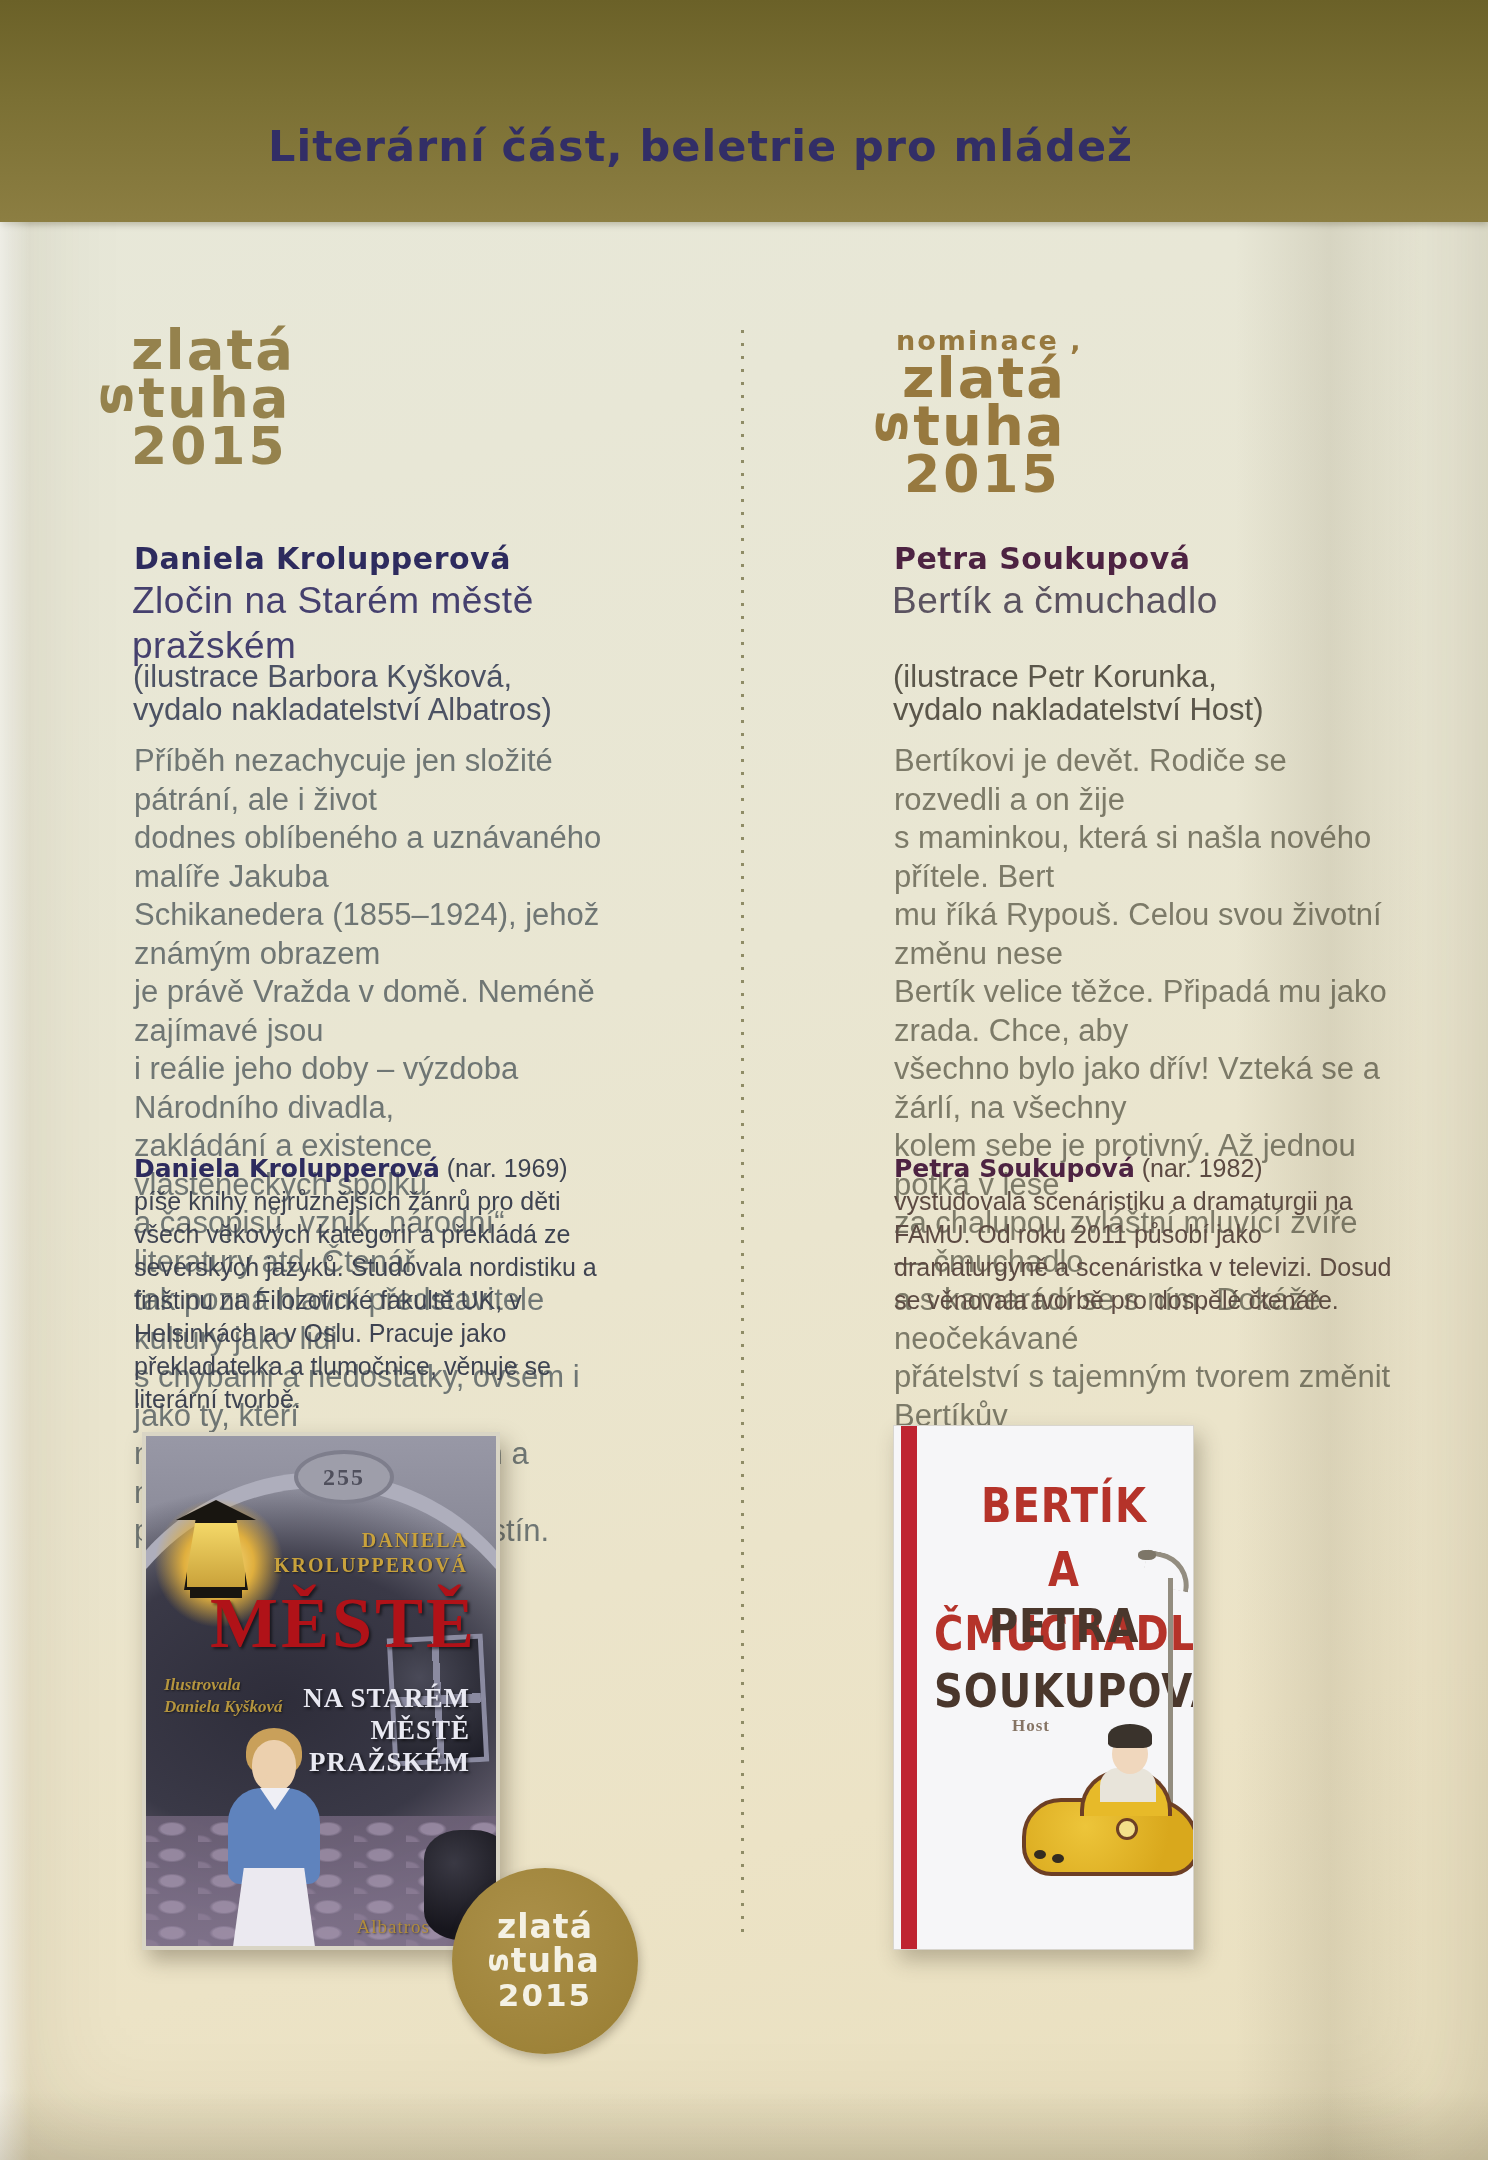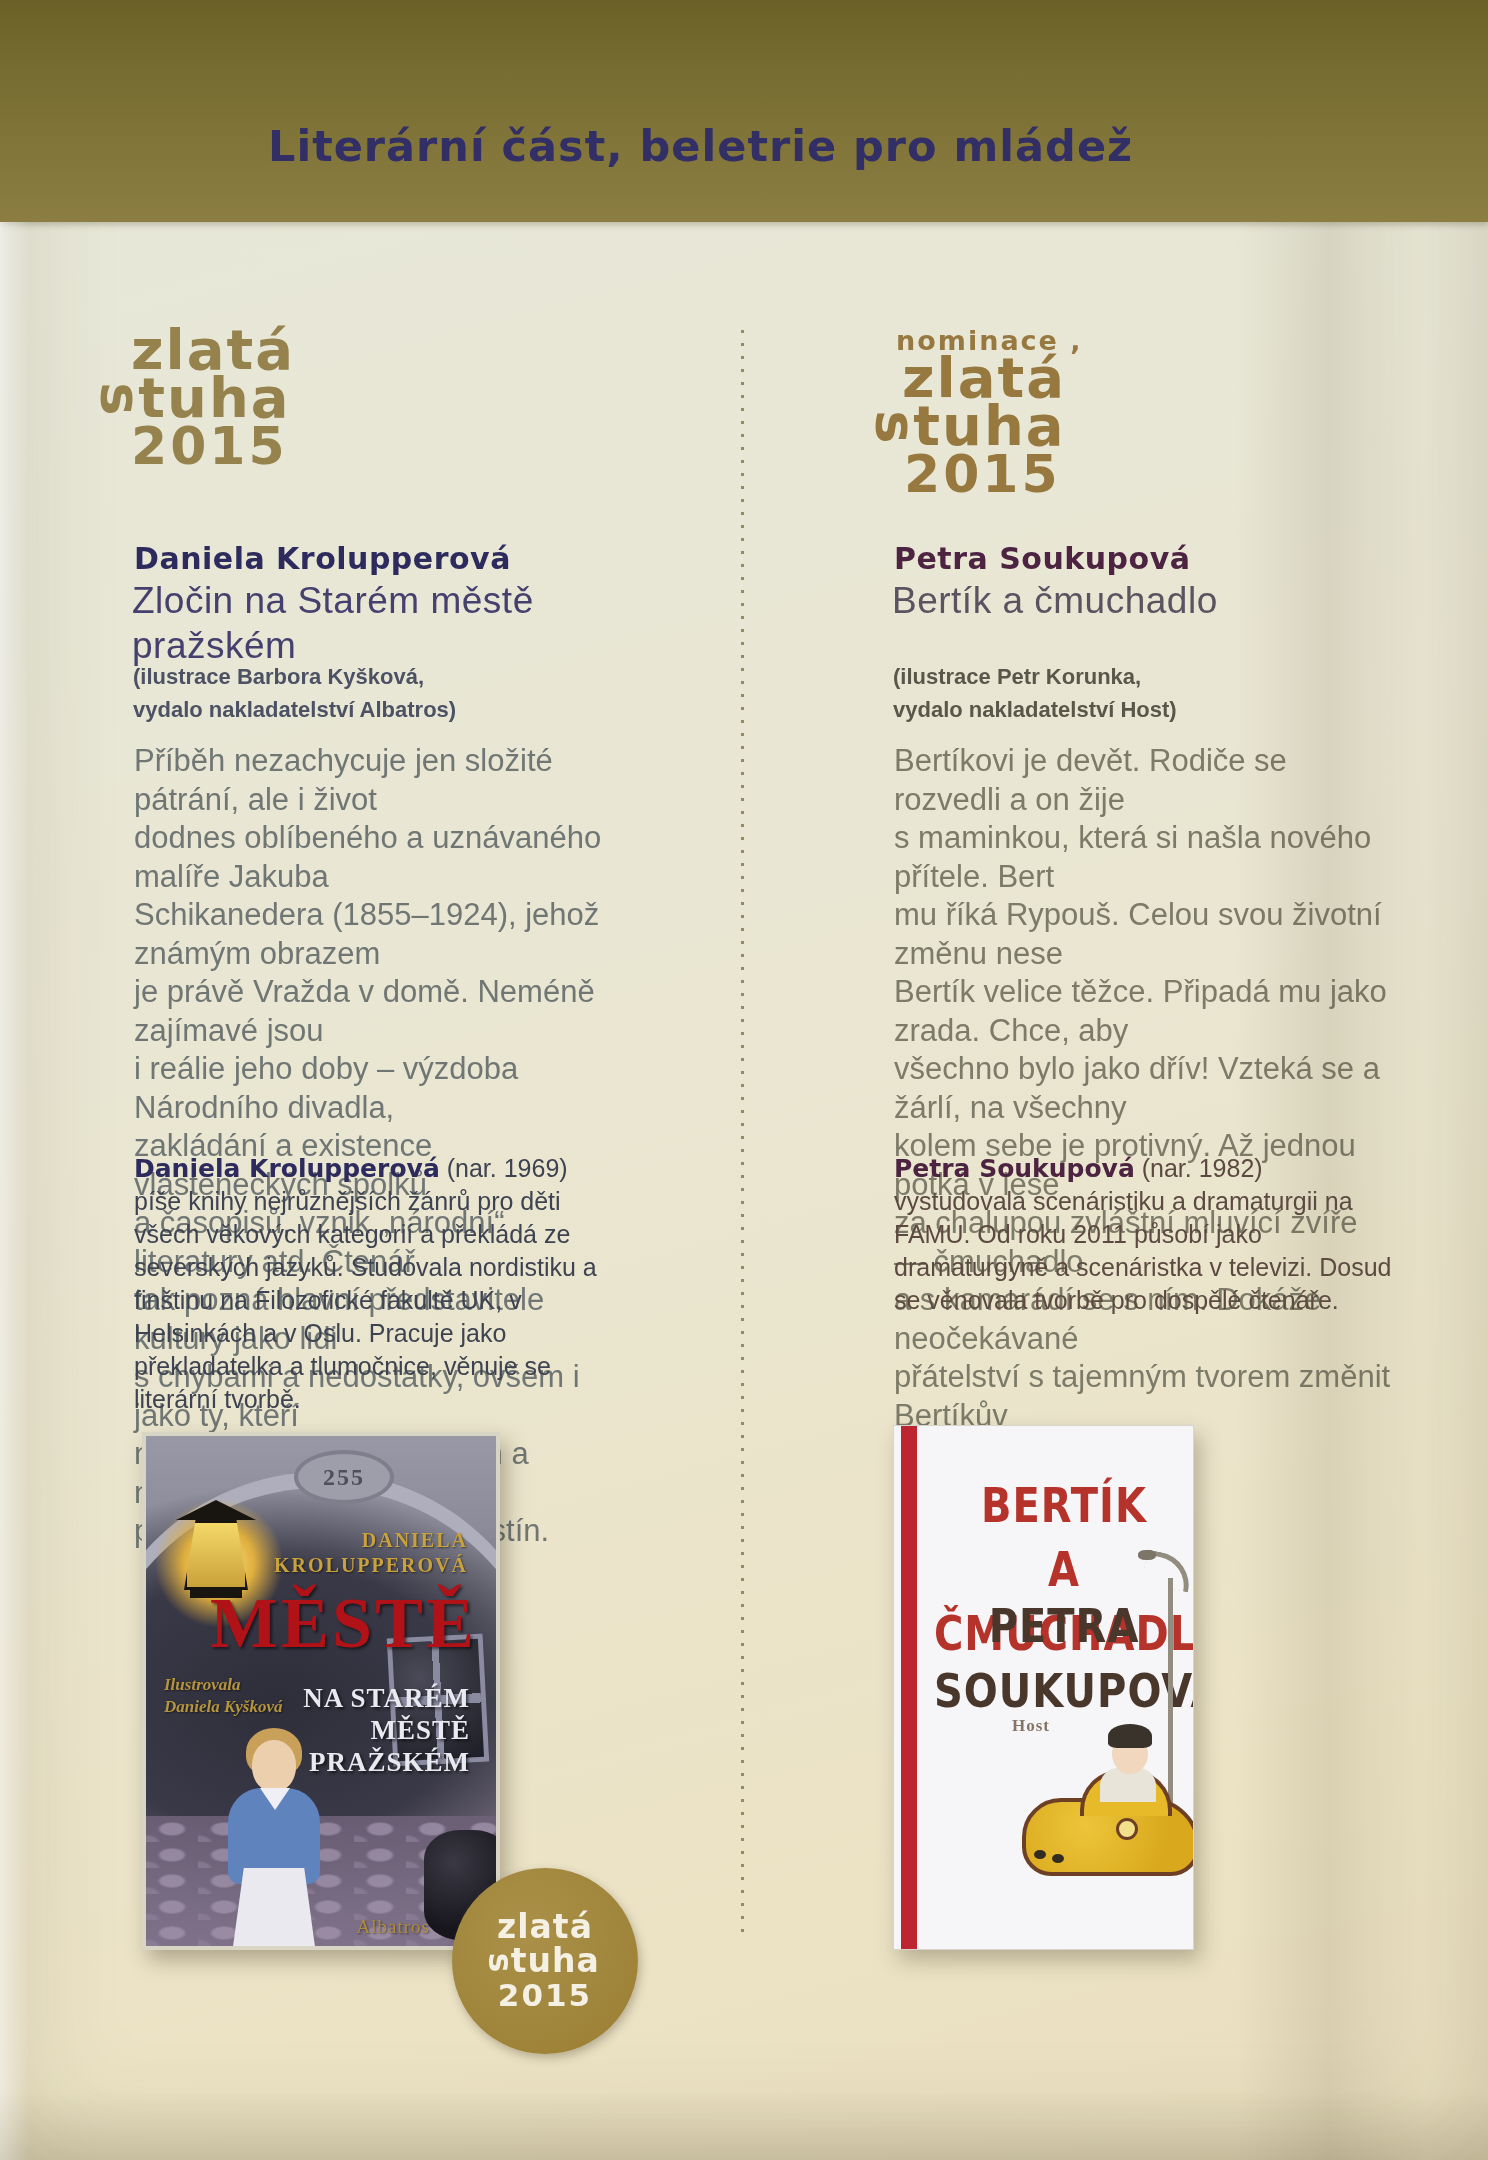--- a/index.html
+++ b/index.html
@@ -44,21 +44,21 @@
   .divider{
     position:absolute;left:741px;top:330px;height:1605px;width:3px;
     background-image:repeating-linear-gradient(to bottom,#8f8c66 0 3px,rgba(0,0,0,0) 3px 13px);
   }
   .author{position:absolute;font-size:30px;font-weight:bold;letter-spacing:.5px;font-family:"DejaVu Sans",sans-serif;}
   #author-left{left:134px;top:541px;color:#2d2b5e;}
   #author-right{left:894px;top:541px;color:#4d2342;}
   .booktitle{position:absolute;font-size:37px;line-height:45px;letter-spacing:.5px;}
   #title-left{left:132px;top:578px;color:#45406e;}
   #title-right{left:892px;top:578px;color:#5b5360;}
-  .credit{position:absolute;font-size:22px;line-height:33px;font-weight:bold;}
+  .credit{position:absolute;font-size:31px;line-height:33px;}
   #credit-left{left:133px;top:660px;color:#4c5263;}
   #credit-right{left:893px;top:660px;color:#5a564a;}
   .bodytext{position:absolute;font-size:31px;line-height:38.5px;}
   #body-left{left:134px;top:742px;width:480px;color:#6f7674;}
   #body-right{left:894px;top:742px;width:500px;color:#7c7a68;}
   .bio{position:absolute;font-size:25px;line-height:33px;}
   #bio-left{left:134px;top:1152px;width:468px;color:#3e4351;}
   #bio-right{left:894px;top:1152px;width:505px;color:#5c4a42;}
   .bio .bio-name{font-weight:bold;font-family:"DejaVu Sans",sans-serif;}
   #bio-left .bio-name{color:#2d2b5e;}

